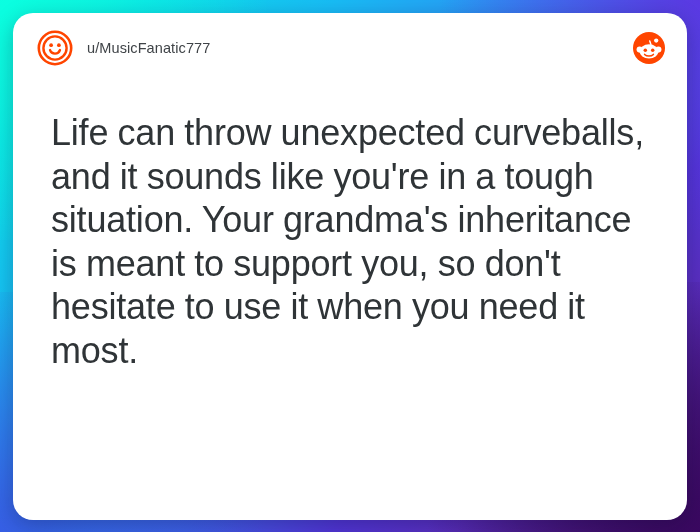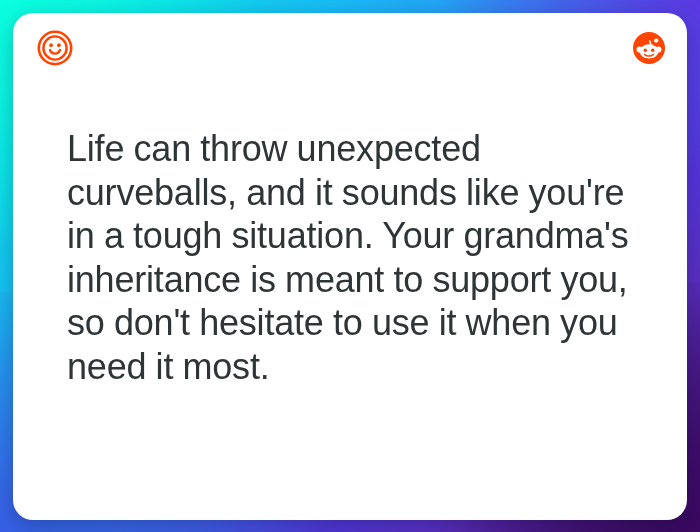--- a/index.html
+++ b/index.html
@@ -111,21 +111,21 @@
   #card-body {
     padding: 28px 38px 0 38px;
   }
 
   .quote-text {
     font-size: 36px;
     line-height: 1.21;
     color: #2f3437;
     font-weight: 300;
     letter-spacing: -0.2px;
-    margin: 16px;
+    margin: 0;
     word-spacing: -0.5px;
   }
 </style>
 </head>
 <body>
 
 <div id="stage">
 
   <div id="tint-tl"></div>
   <div id="tint-tr"></div>
@@ -139,20 +139,21 @@
       <span class="avatar-wrap">
         <svg class="avatar" viewBox="0 0 36 36">
           <circle cx="18" cy="18" r="16.2" fill="none" stroke="#FF4500" stroke-width="2.6"></circle>
           <circle cx="18" cy="18" r="11.6" fill="none" stroke="#FF4500" stroke-width="2.4"></circle>
           <circle cx="14.1" cy="15.2" r="1.85" fill="#FF4500"></circle>
           <circle cx="21.9" cy="15.2" r="1.85" fill="#FF4500"></circle>
           <path d="M13.0 20.0 A5.3 5.3 0 0 0 23.0 20.0" fill="none" stroke="#FF4500" stroke-width="2.3" stroke-linecap="round"></path>
         </svg>
       </span>
 
+      <span class="username">u/MusicFanatic777</span>
 
       <span class="brand-logo-wrap">
         <svg class="brand-logo" viewBox="0 0 32 32">
           <circle cx="16" cy="16" r="16" fill="#FF4500"></circle>
           <g fill="#ffffff">
             <ellipse cx="16" cy="19.4" rx="9.4" ry="7.1"></ellipse>
             <circle cx="23.2" cy="8.6" r="2.15"></circle>
             <rect x="16.6" y="8.2" width="1.5" height="5.2" rx="0.7" transform="rotate(-18 17.35 10.8)"></rect>
             <circle cx="6.6" cy="17.6" r="3.05"></circle>
             <circle cx="25.4" cy="17.6" r="3.05"></circle>

